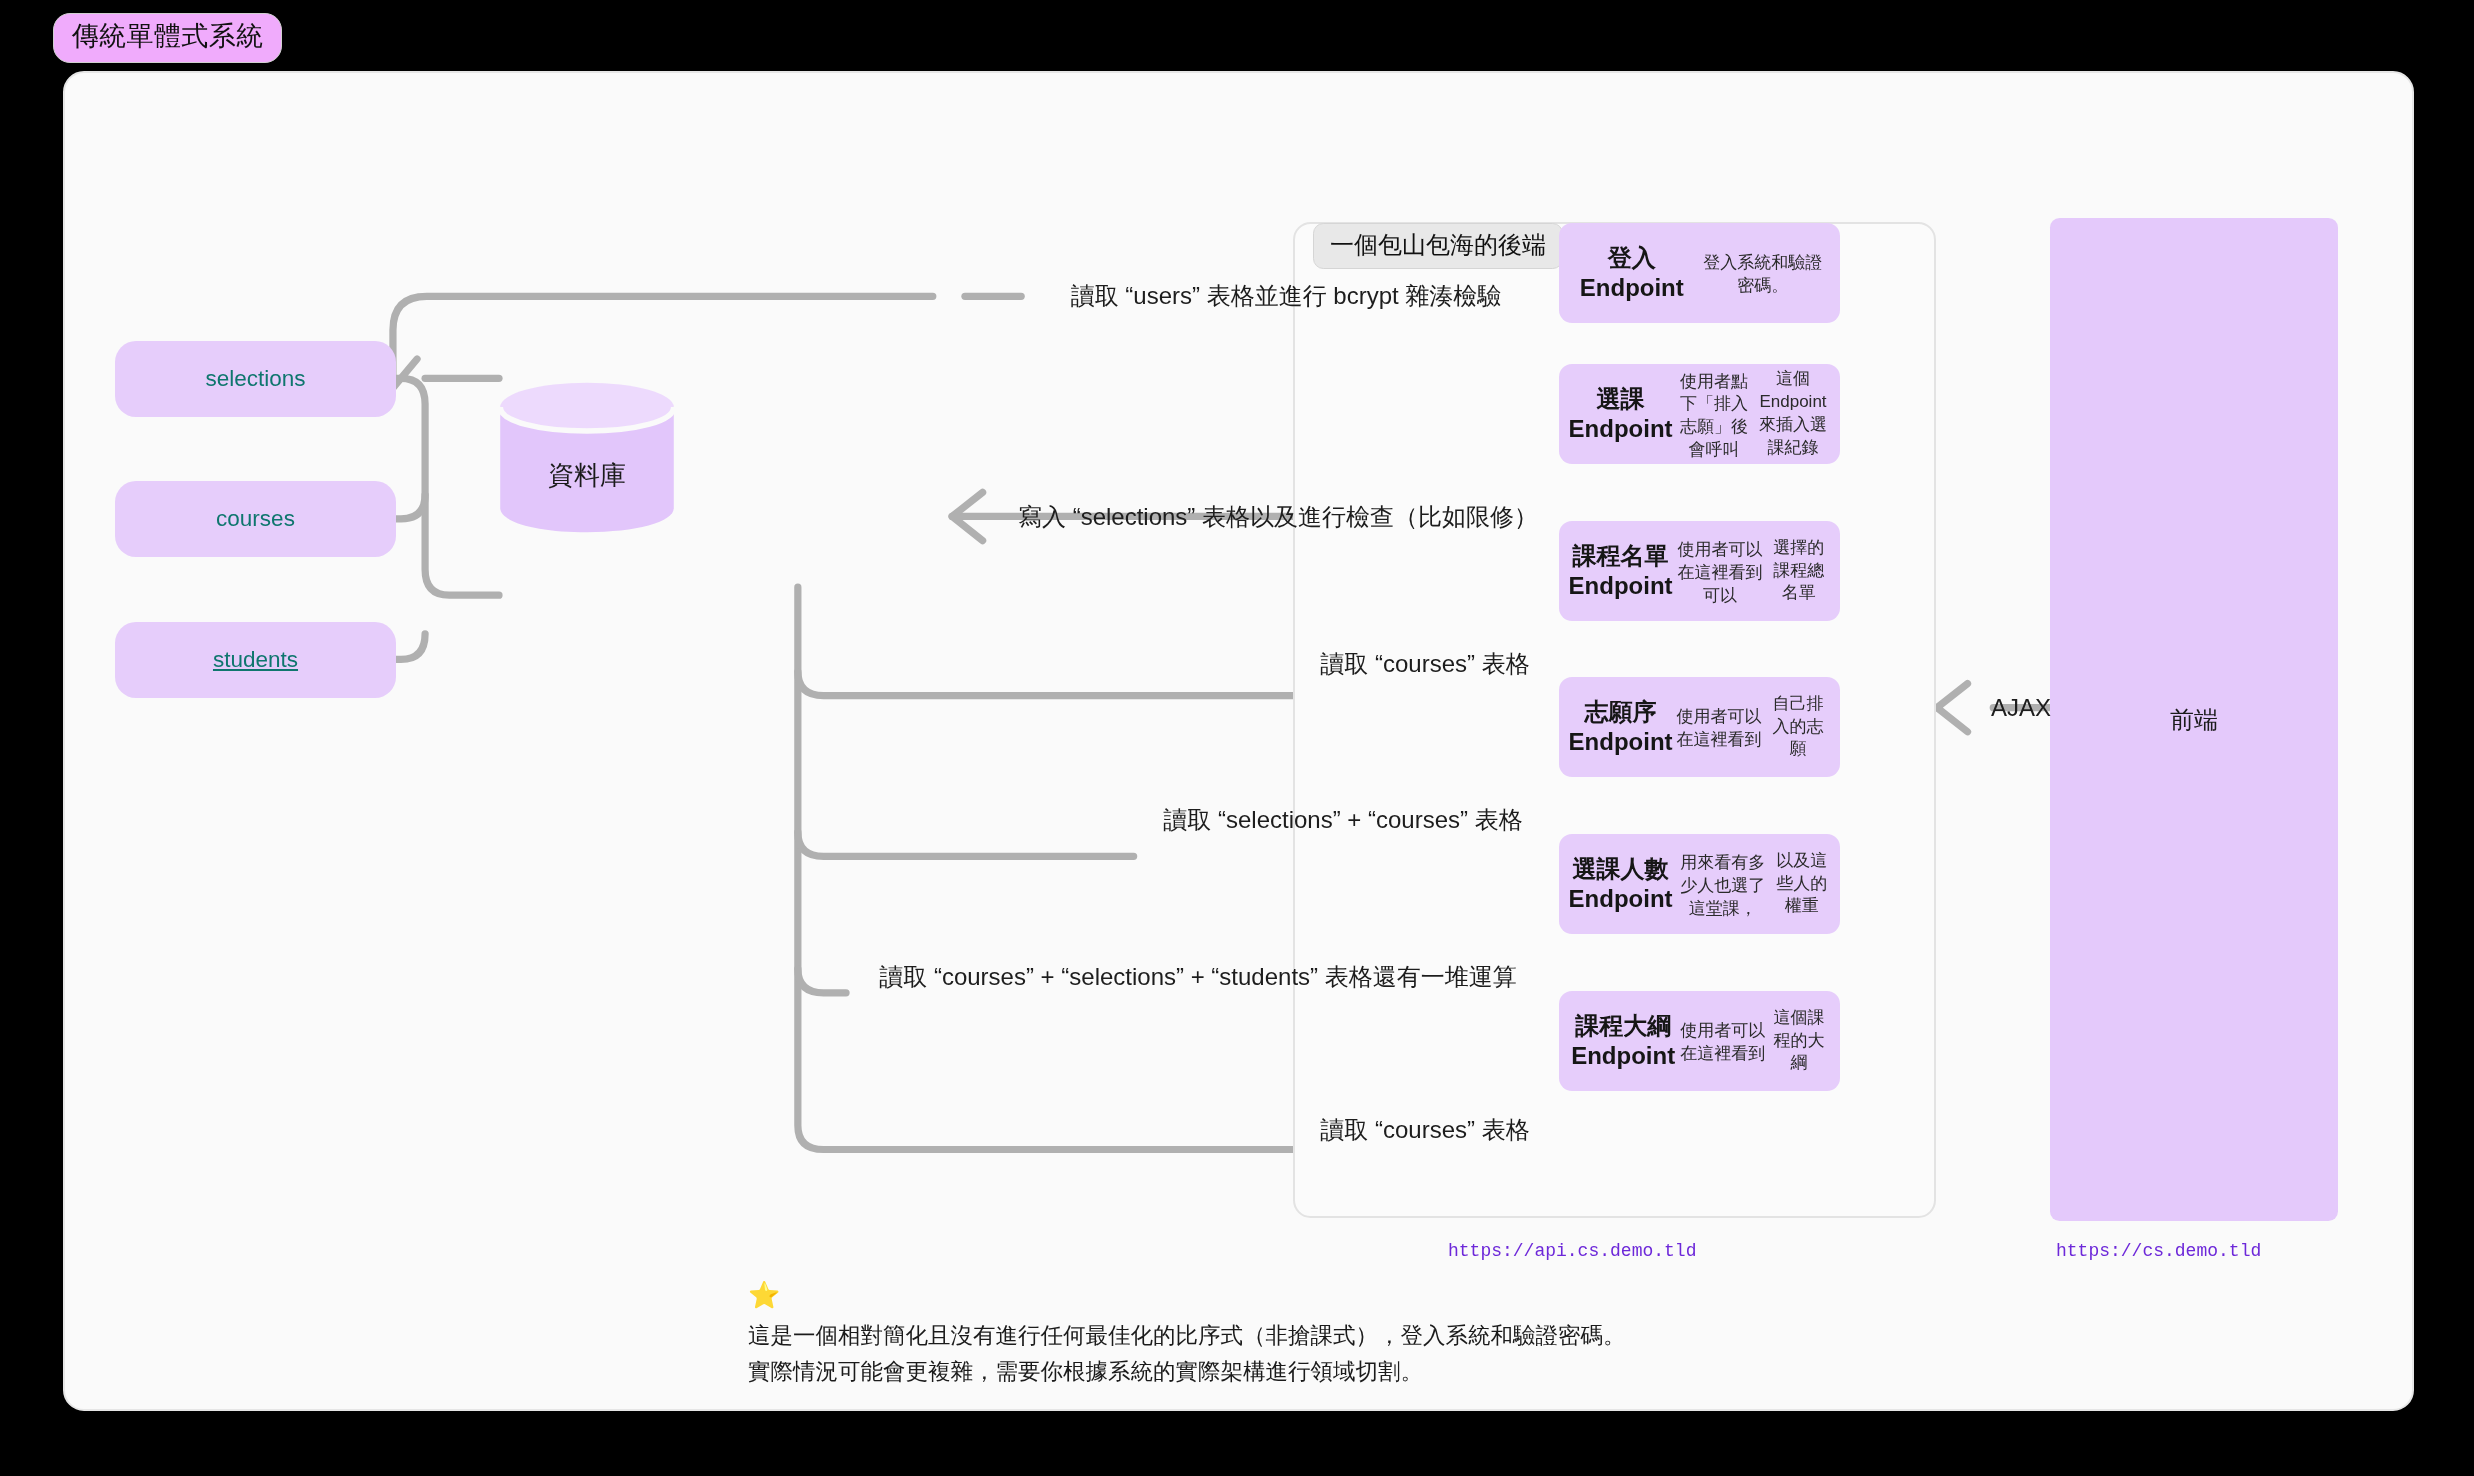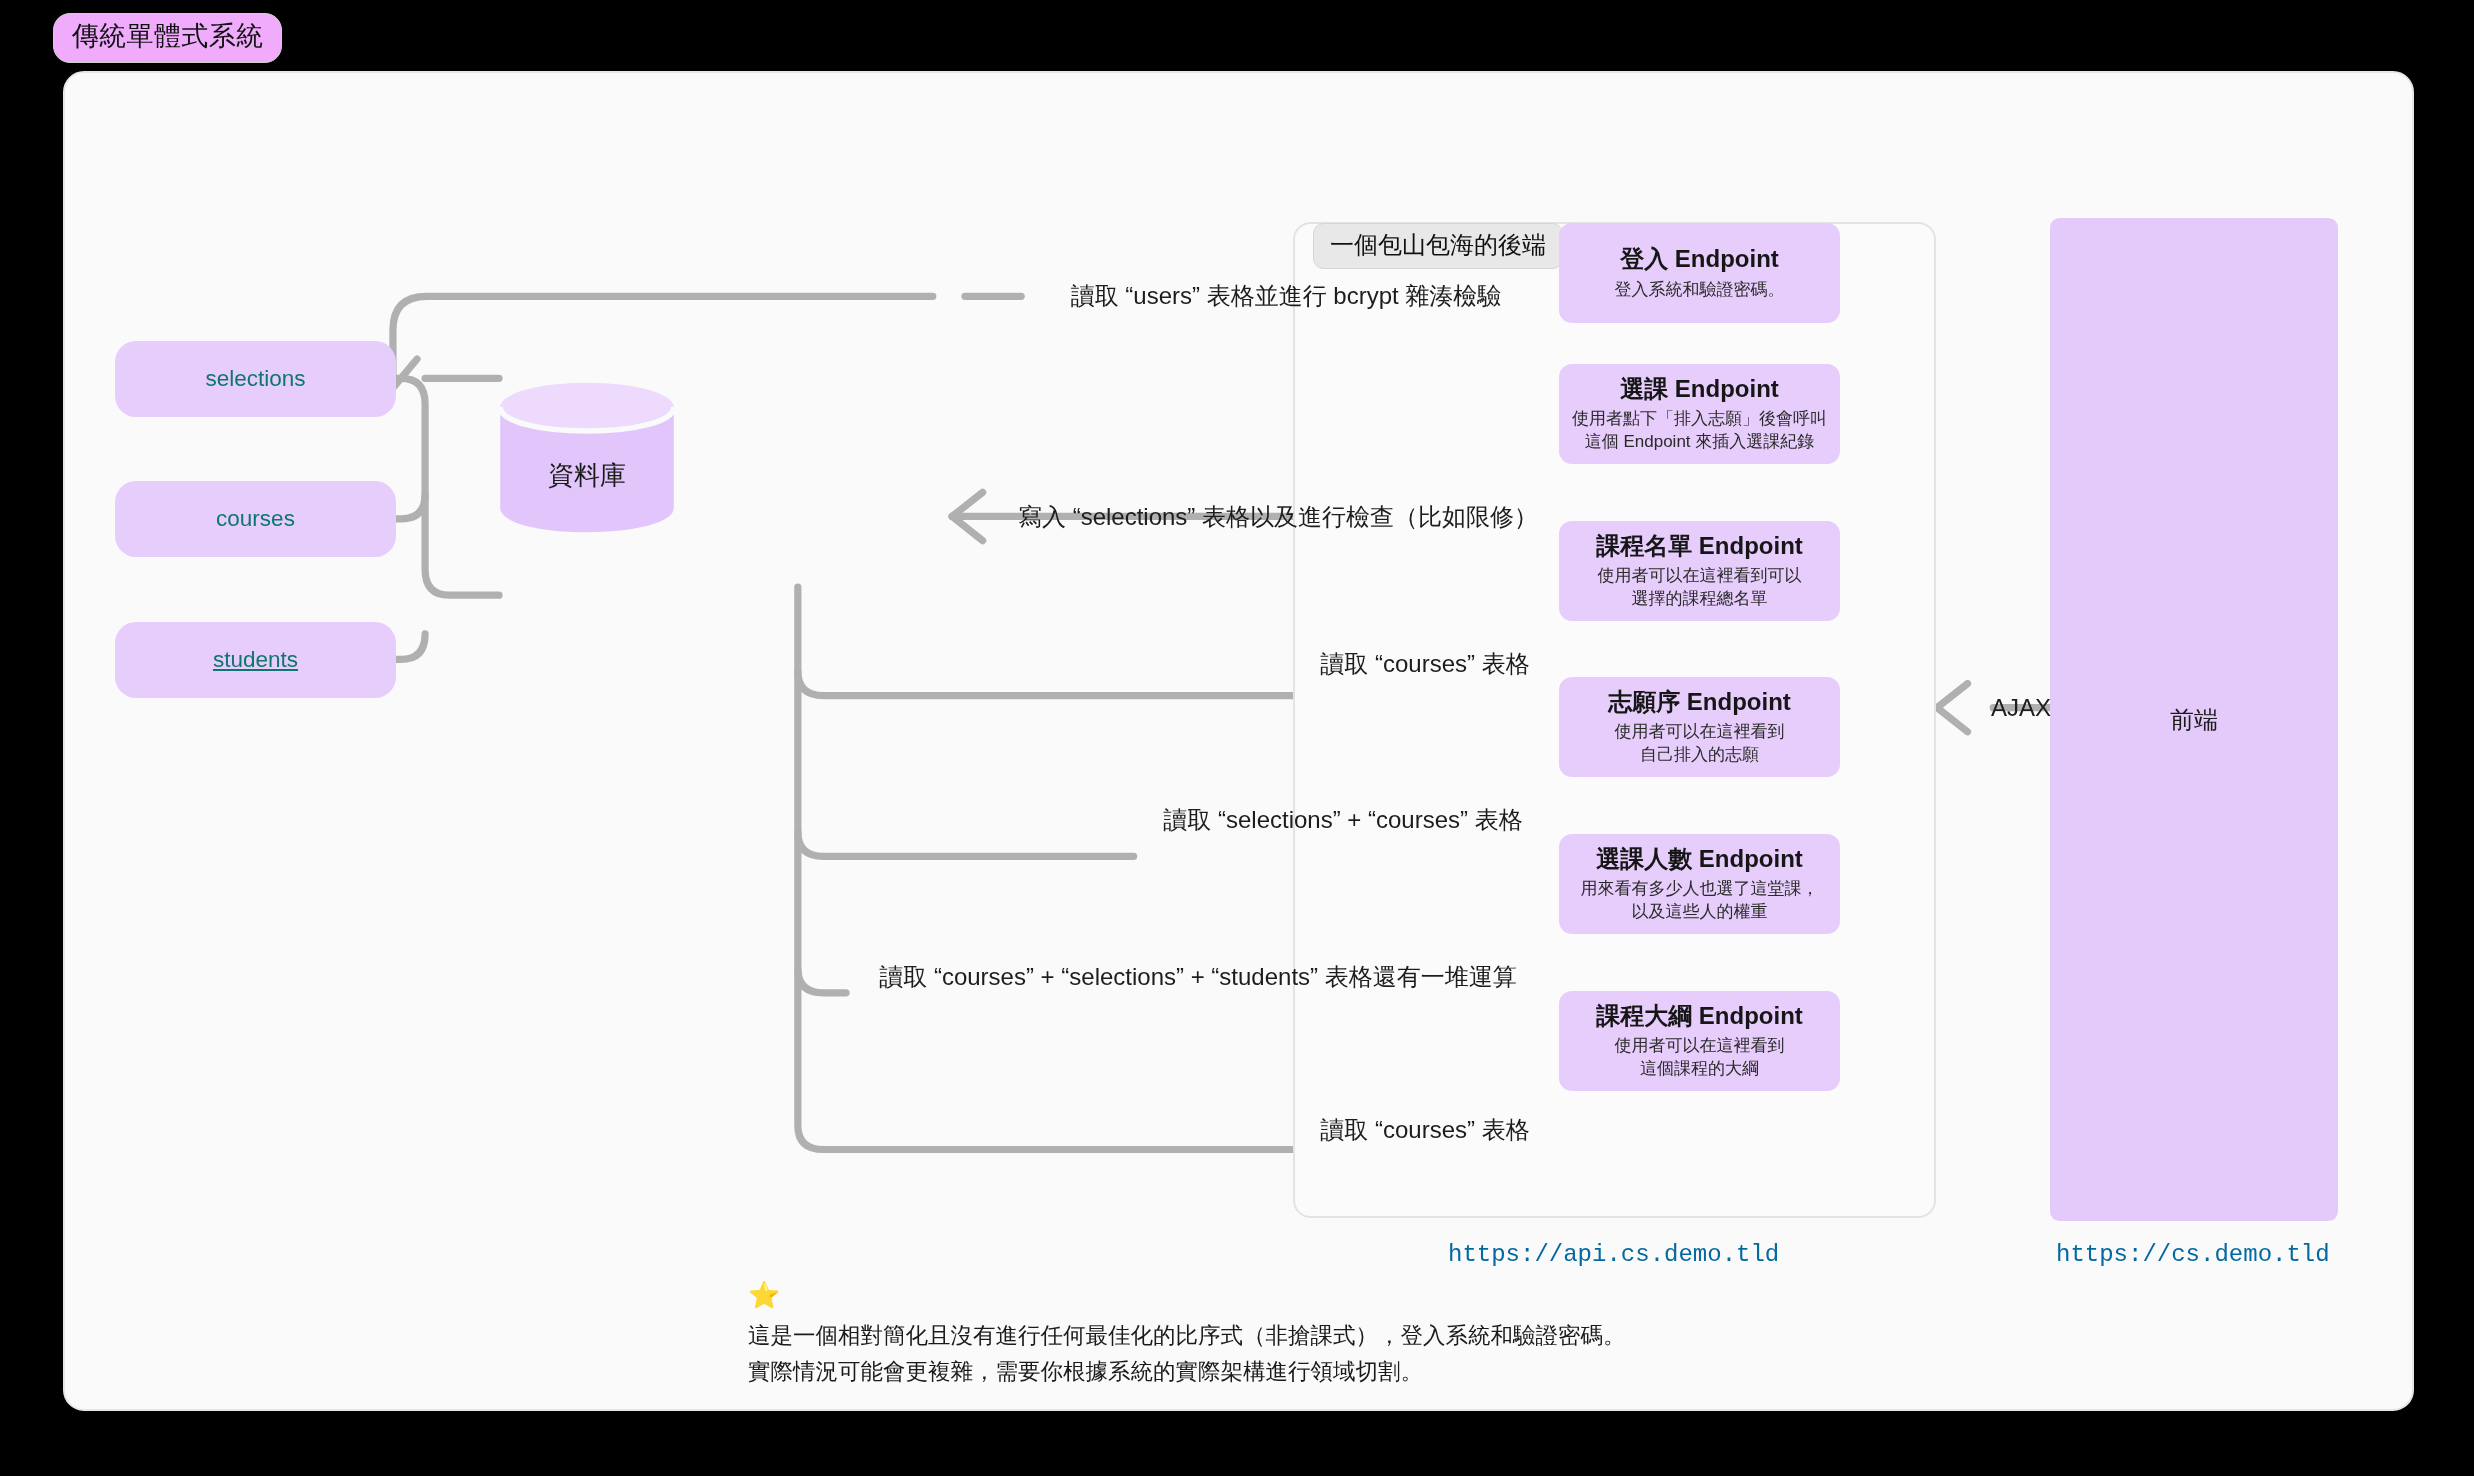--- a/index.html
+++ b/index.html
@@ -72,21 +72,21 @@
     white-space: nowrap;
     margin-top: 24px;
   }
 
   
   .card {
     position: absolute;
     width: 281px;
     background: #e6cdfb;
     border-radius: 13px;
-    display: flex; flex-direction: column;
+    display: flex; flex-direction: row;
     align-items: center; justify-content: center;
     text-align: center;
     padding: 8px 9.6px;
   }
   .card-title { font-size: 24px; font-weight: bold; color: #161616; line-height: 1.25; }
   .card-desc  { font-size: 17px; color: #2a2a2a; line-height: 1.35; margin-top: 4.8px; }
 
   
   .frontend {
     position: absolute;
@@ -104,21 +104,21 @@
     transform: translate(-50%, -50%);
     background: transparent;
     line-height: 1.2;
   }
   .ajax-label { font-size: 24px; }
 
   
   .url {
     position: absolute;
     font-family: "Liberation Mono", "DejaVu Sans Mono", monospace;
-    font-size: 24px; color: #0369a1;
+    font-size: 18px; color: #6d28d9;
     white-space: nowrap;
   }
 
   
   .note { position: absolute; }
   .note-star { font-size: 26px; line-height: 1; color: #f5c518; }
   .note-line { font-size: 22.5px; color: #1b1b1b; line-height: 1.62; white-space: nowrap; }
 </style>
 </head>
 <body>

